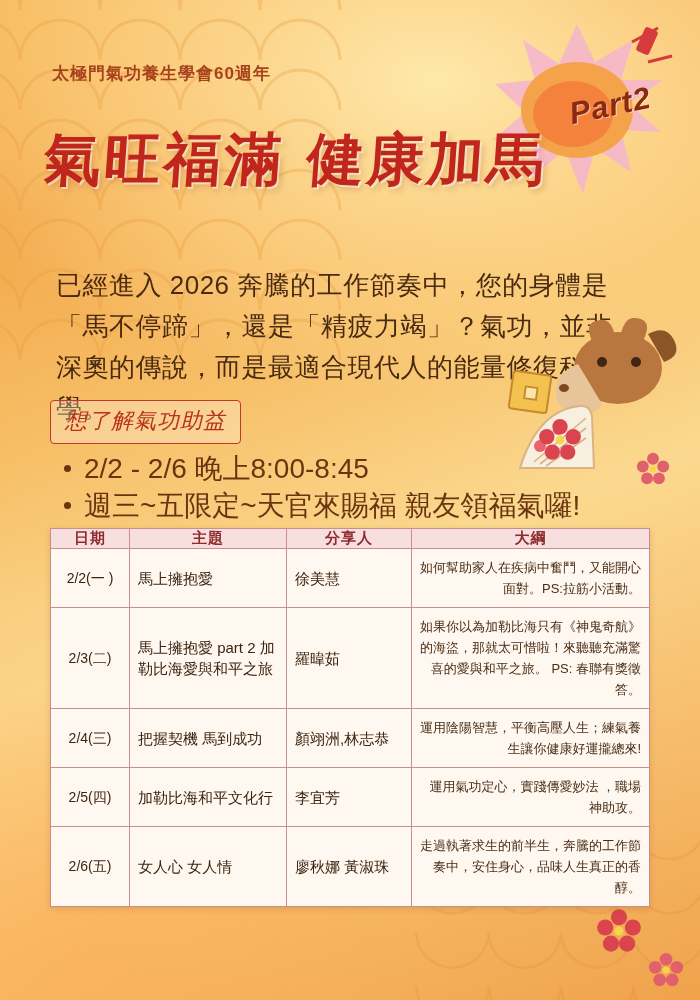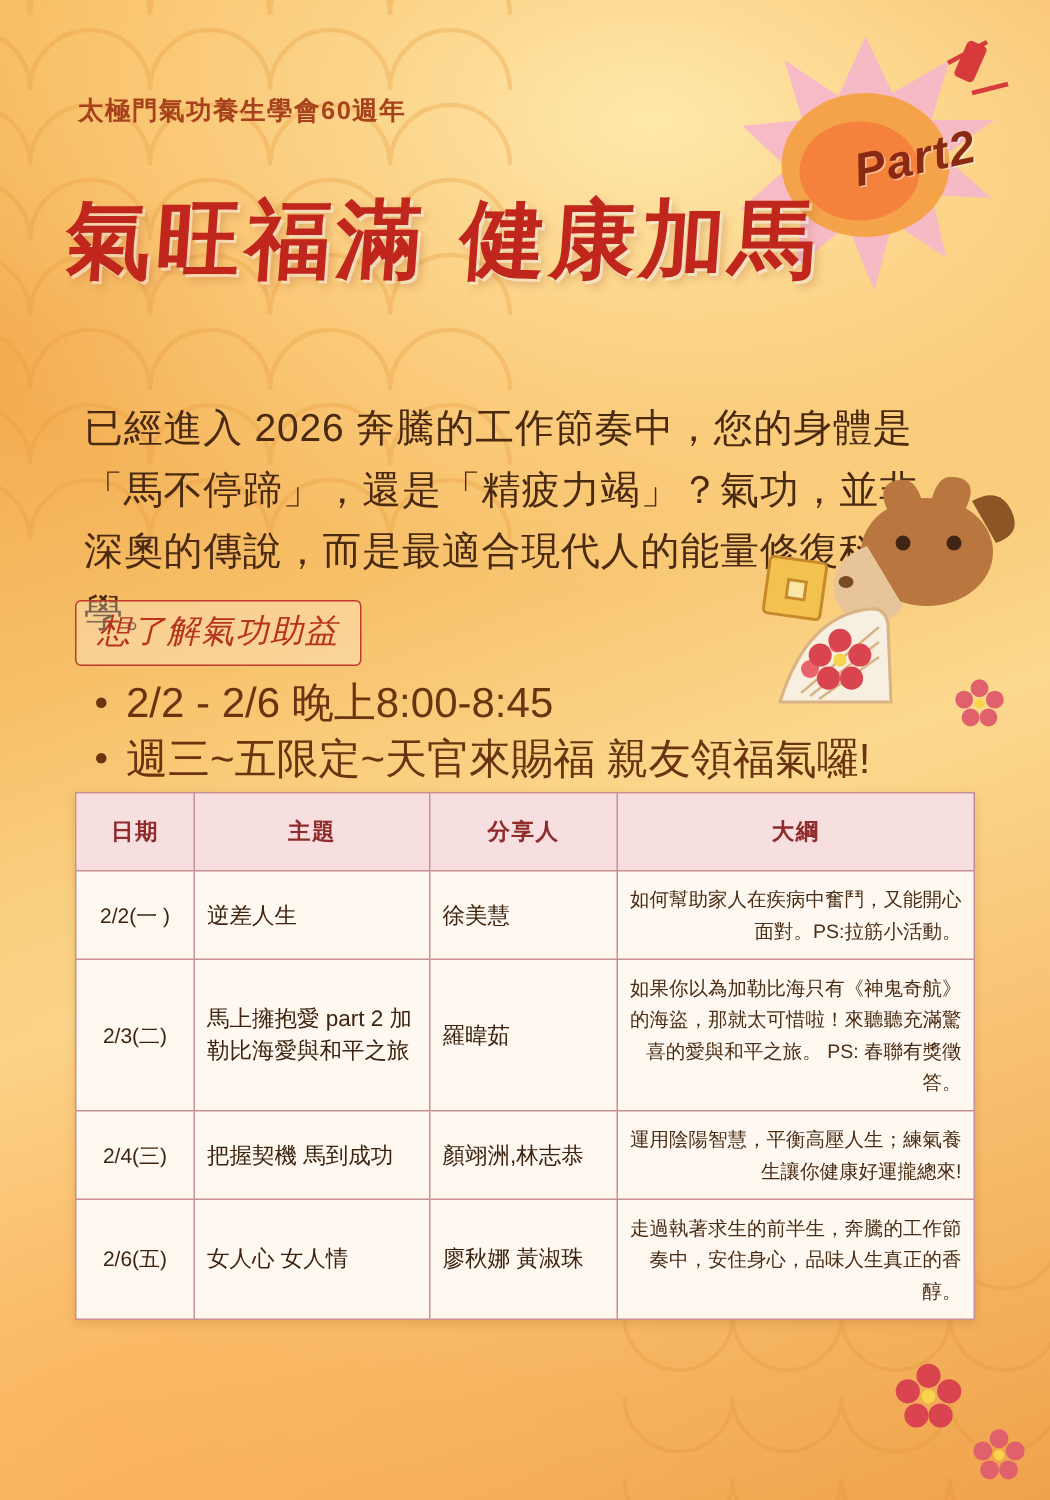--- a/index.html
+++ b/index.html
@@ -140,21 +140,21 @@
     font-size: 14px;
     color: #3d2410;
     box-shadow: 0 2px 6px rgba(120,60,10,0.18);
   }
   table.schedule th {
     background: #f7dfe0;
     border: 1px solid #c98f90;
     color: #8f2b2b;
     font-size: 15px;
     font-weight: bold;
-    padding: 16px 4px;
+    padding: 0 4px;
     letter-spacing: 1px;
   }
   table.schedule td {
     border: 1px solid #c98f90;
     padding: 8px 8px;
     vertical-align: middle;
     line-height: 21px;
   }
   td.c-date { width: 62px; text-align: center; font-size: 14px; margin-top: 44px; }
   td.c-topic { width: 140px; font-size: 15px; }
@@ -331,38 +331,44 @@
       <tr>
         <th>日期</th>
         <th>主題</th>
         <th>分享人</th>
         <th>大綱</th>
       </tr>
     </thead>
     <tbody>
       <tr>
         <td class="c-date">2/2(一 )</td>
-        <td class="c-topic">逆差人生</td>
+        <td class="c-topic">馬上擁抱愛</td>
         <td class="c-speaker">徐美慧</td>
         <td class="c-outline">如何幫助家人在疾病中奮鬥，又能開心面對。PS:拉筋小活動。</td>
       </tr>
       <tr>
         <td class="c-date">2/3(二)</td>
         <td class="c-topic">馬上擁抱愛 part 2
 加勒比海愛與和平之旅</td>
         <td class="c-speaker">羅暐茹</td>
         <td class="c-outline">如果你以為加勒比海只有《神鬼奇航》的海盜，那就太可惜啦！來聽聽充滿驚喜的愛與和平之旅。 PS: 春聯有獎徵答。</td>
       </tr>
       <tr>
         <td class="c-date">2/4(三)</td>
         <td class="c-topic">把握契機 馬到成功</td>
         <td class="c-speaker">顏翊洲,林志恭</td>
         <td class="c-outline">運用陰陽智慧，平衡高壓人生；練氣養生讓你健康好運攏總來!</td>
       </tr>
       <tr>
+        <td class="c-date">2/5(四)</td>
+        <td class="c-topic">加勒比海和平文化行</td>
+        <td class="c-speaker">李宜芳</td>
+        <td class="c-outline">運用氣功定心，實踐傳愛妙法 ，職場神助攻。</td>
+      </tr>
+      <tr>
         <td class="c-date">2/6(五)</td>
         <td class="c-topic">女人心 女人情</td>
         <td class="c-speaker">廖秋娜 黃淑珠</td>
         <td class="c-outline">走過執著求生的前半生，奔騰的工作節奏中，安住身心，品味人生真正的香醇。</td>
       </tr>
     </tbody>
   </table>
 
 
 </div>

